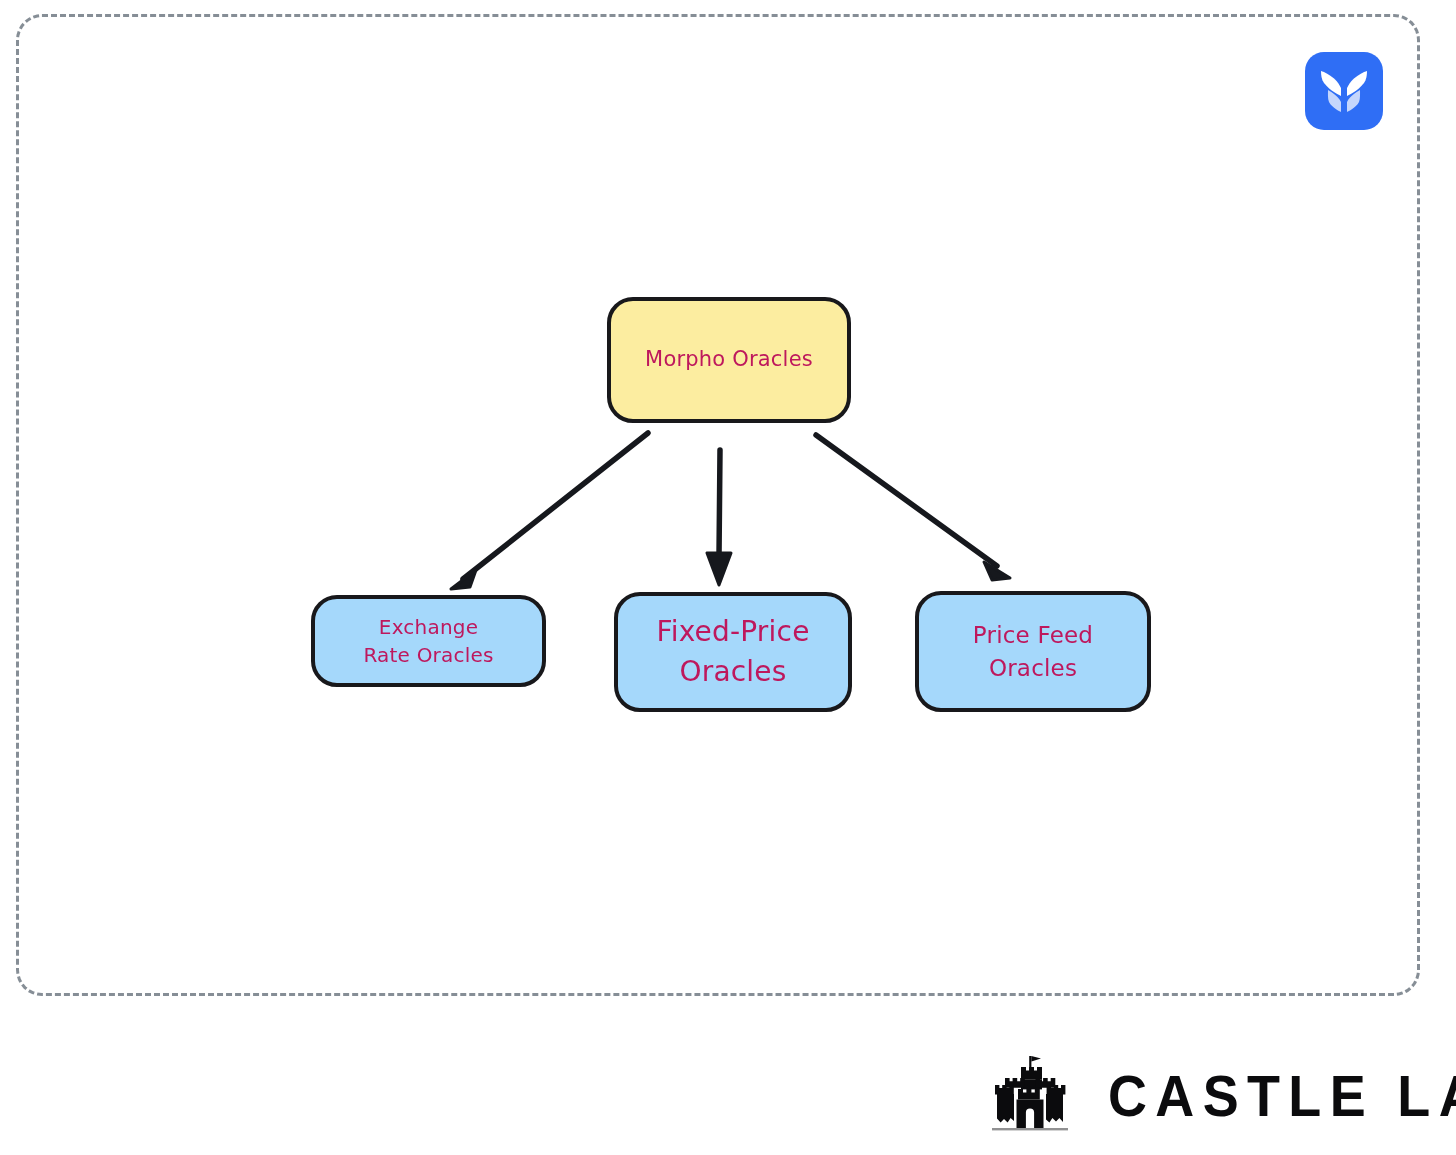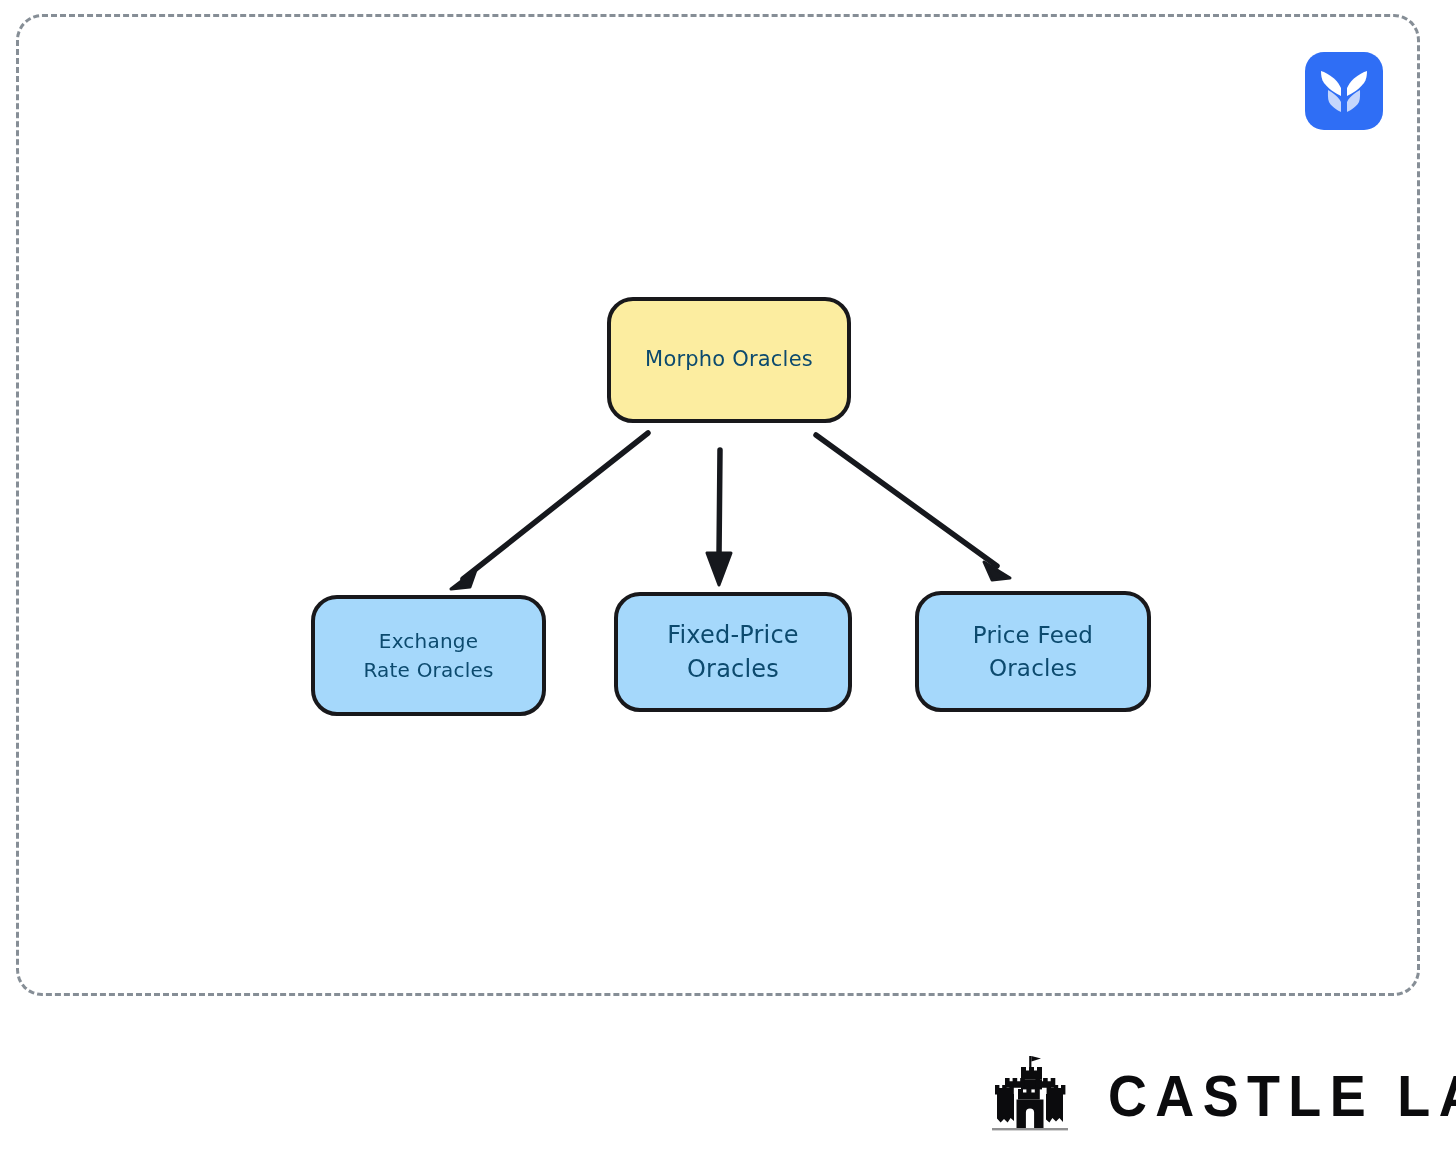--- a/index.html
+++ b/index.html
@@ -42,21 +42,21 @@
   
   .node {
     position: absolute;
     box-sizing: border-box;
     border: 4px solid #18181b;
     border-radius: 26px;
     display: flex;
     align-items: center;
     justify-content: center;
     text-align: center;
-    color: #0c4a6e;
+    color: #be185d;
     font-family: "DejaVu Sans", sans-serif;
     line-height: 1.42;
     letter-spacing: 0.2px;
     user-select: none;
   }
   .node .node-label {
     display: block;
     white-space: pre-line;
   }
 
@@ -65,31 +65,31 @@
     top: 297px;
     width: 244px;
     height: 126px;
     background: #fceda0;
     font-size: 21px;
   }
   #node-exchange-rate {
     left: 311px;
     top: 595px;
     width: 235px;
-    height: 121px;
+    height: 92px;
     background: #a5d8fb;
     font-size: 20px;
   }
   #node-fixed-price {
     left: 614px;
     top: 592px;
     width: 238px;
     height: 120px;
     background: #a5d8fb;
-    font-size: 24px;
+    font-size: 28px;
   }
   #node-price-feed {
     left: 915px;
     top: 591px;
     width: 236px;
     height: 121px;
     background: #a5d8fb;
     font-size: 23px;
   }
 

